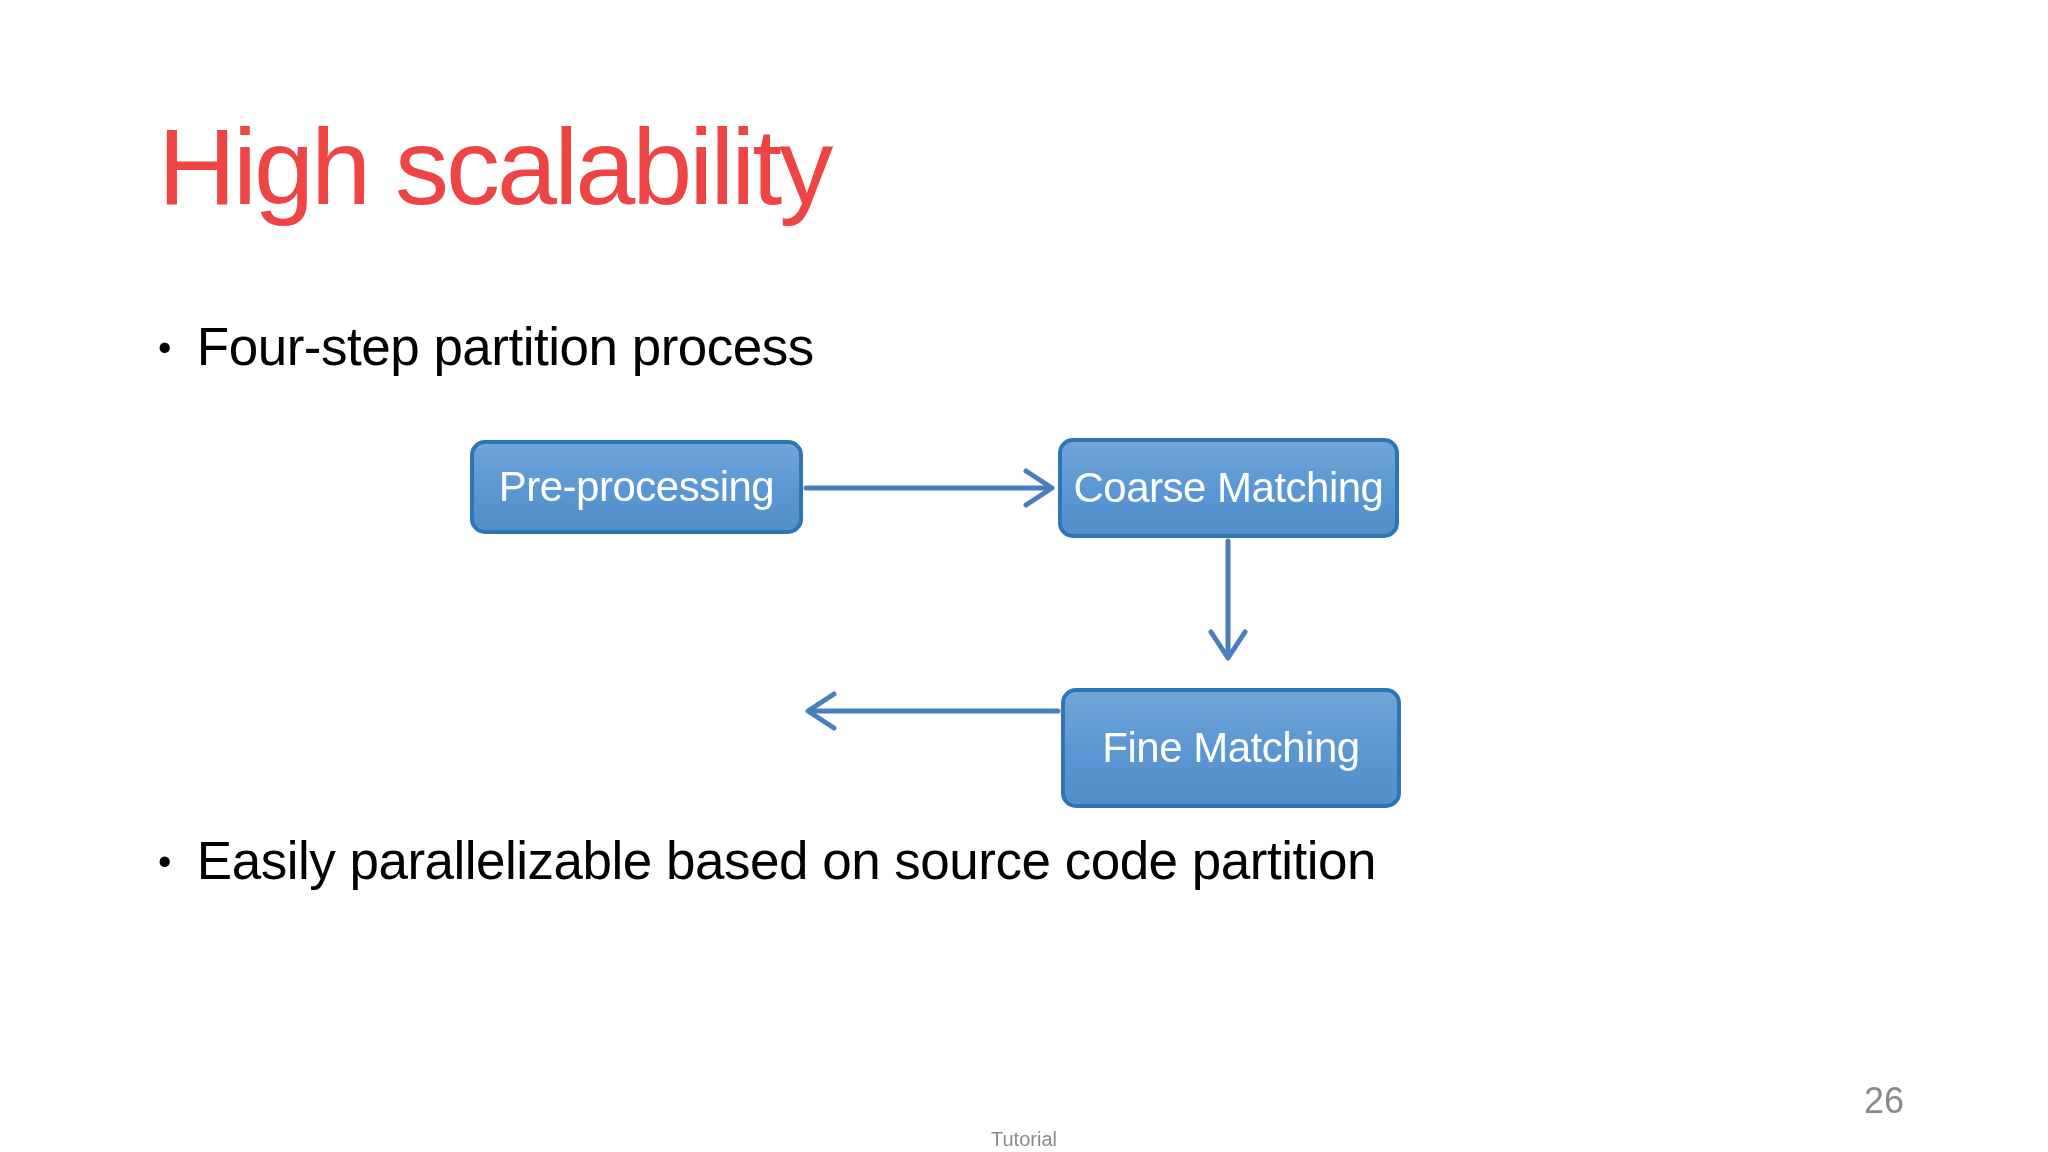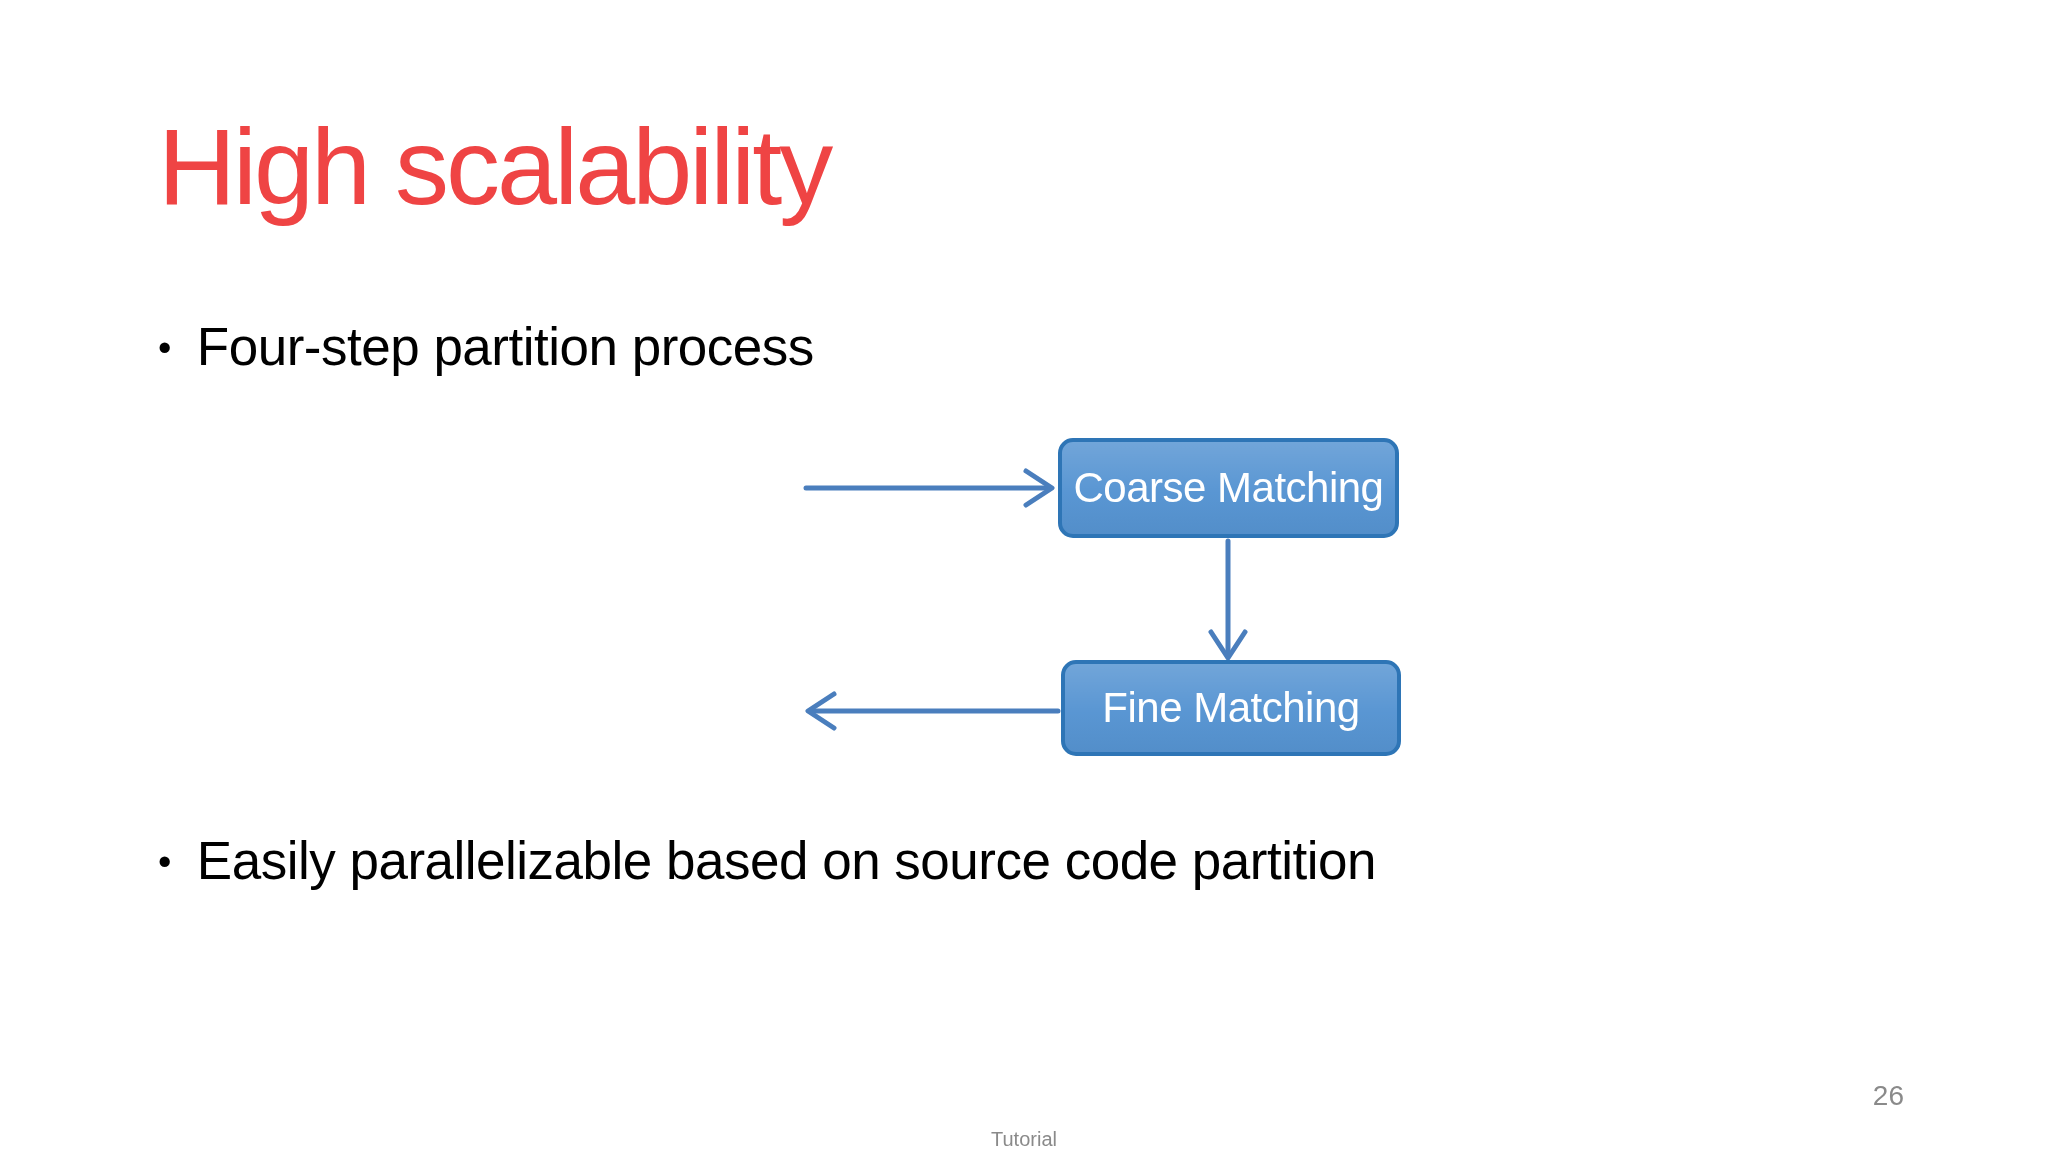--- a/index.html
+++ b/index.html
@@ -60,21 +60,21 @@
     color: #ffffff;
     font-size: 42px;
     letter-spacing: -0.5px;
     display: flex;
     align-items: center;
     justify-content: center;
     white-space: nowrap;
   }
   .flow-node.pre     { left: 470px;  top: 440px; width: 333px; height: 94px;  }
   .flow-node.coarse  { left: 1058px; top: 438px; width: 341px; height: 100px; text-align: right; }
-  .flow-node.fine    { left: 1061px; top: 660px; width: 340px; height: 96px; }
+  .flow-node.fine    { left: 1061px; top: 688px; width: 340px; height: 120px; }
   .flow-node.pruning { left: 471px;  top: 661px; width: 331px; height: 97px;  }
   .connector-layer {
     position: absolute;
     left: 0; top: 0;
     pointer-events: none;
   }
   .connector {
     stroke: var(--arrow, #4A7EBD);
     stroke-width: 5;
     fill: none;
@@ -86,21 +86,21 @@
     left: 50%;
     transform: translateX(-50%);
     top: 1128px;
     font-size: 20px;
     color: var(--footer-text, #8a8a8a);
   }
   .page-number {
     position: absolute;
     right: 144px;
     top: 1080px;
-    font-size: 28px;
+    font-size: 36px;
     color: var(--footer-text, #8a8a8a);
   }
 </style>
 </head>
 <body>
 
 <div class="slide">
 
   <div class="slide-title">High scalability</div>
 
@@ -119,20 +119,21 @@
       <g class="connector">
         <line x1="1228" y1="541" x2="1228" y2="654"></line>
         <polyline points="1211,632 1228,658 1245,632"></polyline>
       </g>
       <g class="connector">
         <line x1="1058" y1="711" x2="812" y2="711"></line>
         <polyline points="834,694 808,711 834,728"></polyline>
       </g>
     </svg>
 
+    <div class="flow-node pre">Pre-processing</div>
 
     <div class="flow-node coarse">Coarse Matching</div>
 
     <div class="flow-node fine">Fine Matching</div>
 
   </div>
 
   <div class="bullet-row second">
     <span class="bullet-marker">•</span>
     <span>Easily parallelizable based on source code partition</span>

